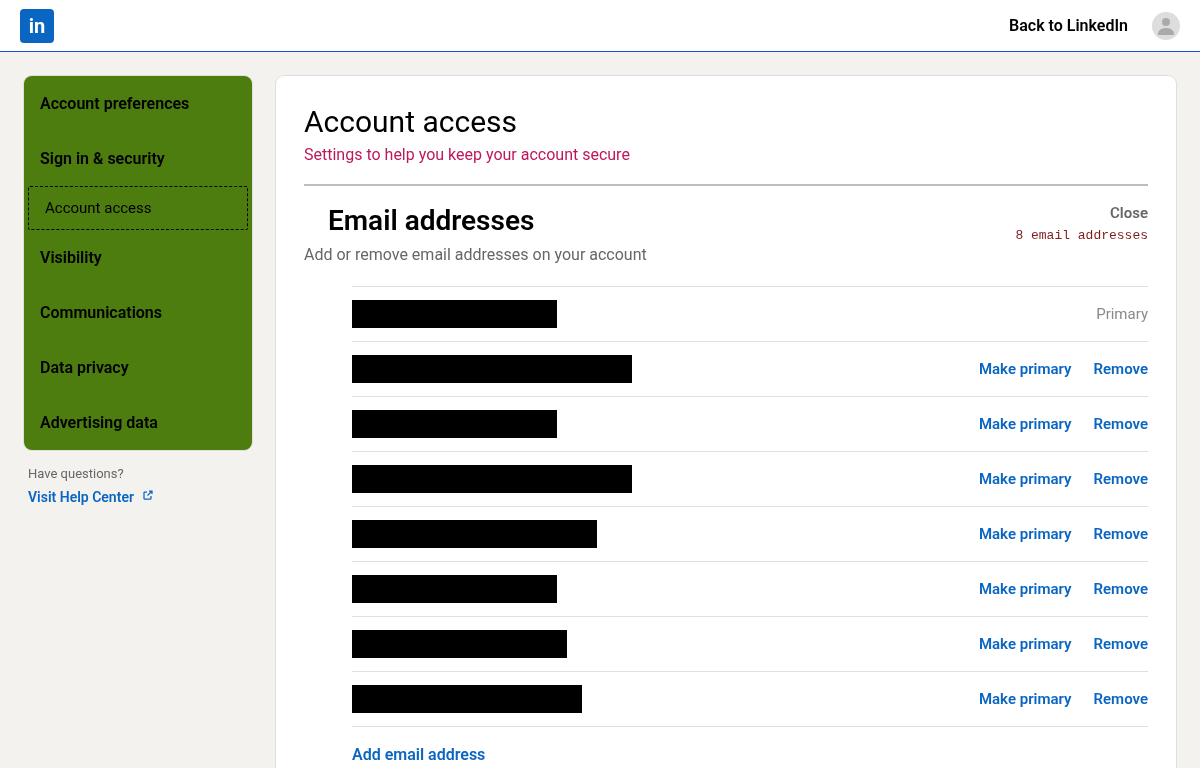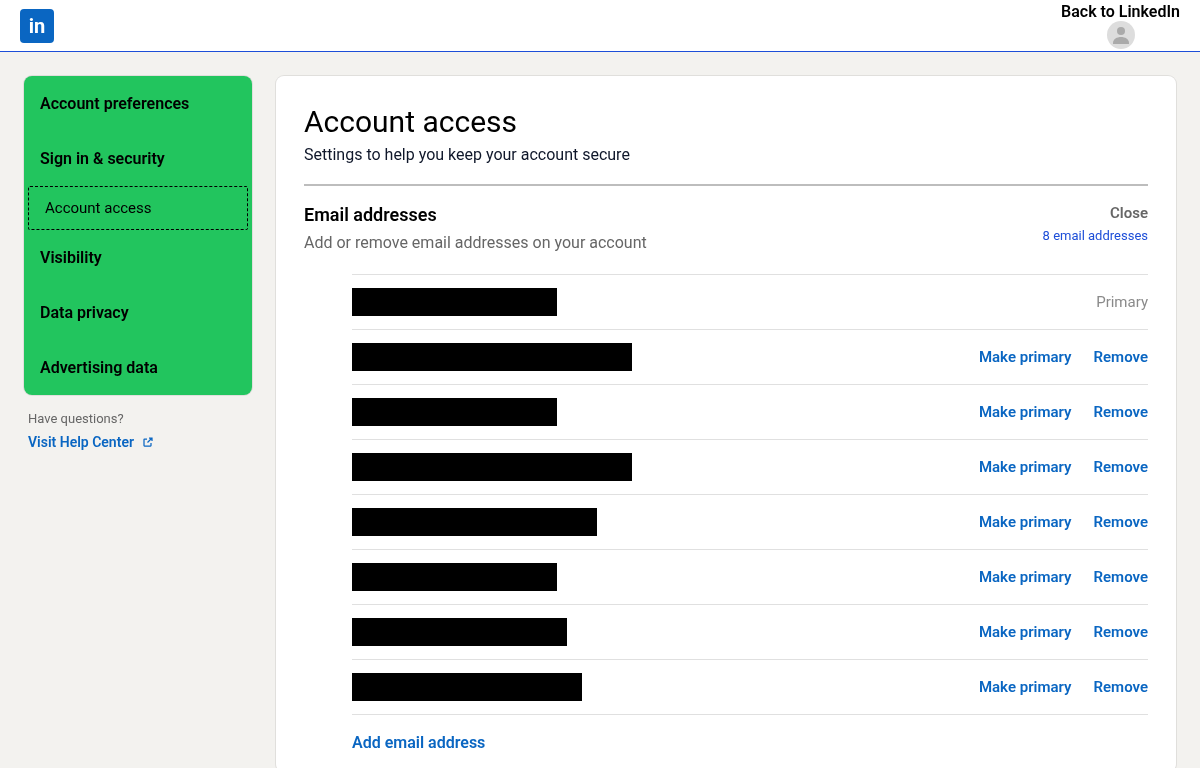--- a/index.html
+++ b/index.html
@@ -18,56 +18,56 @@
       border-bottom: 1px solid #1d4ed8;
       display: flex;
       align-items: center;
       justify-content: space-between;
       padding: 0 20px;
     }
     .logo {
       width: 34px; height: 34px; background: #0a66c2; border-radius: 4px;
       display:flex;align-items:center;justify-content:center;color:#fff;font-weight:700;font-size:20px;
     }
-    .topbar-right { display:flex; align-items:center; gap:0;flex-direction:column; }
+    .topbar-right { display:flex; align-items:center; gap:24px; }
     .back-link { font-weight:600; color:#000; font-size:16px; cursor:pointer; }
     .avatar { width:28px;height:28px;border-radius:50%;background:#ddd;display:flex;align-items:center;justify-content:center;overflow:hidden; }
 
     
     .wrap { display:flex; gap:24px; padding:24px; align-items:flex-start; }
     .sidebar-col { width:228px; flex-shrink:0; }
     .sidebar {
-      background:#22c55e; border-radius:8px; box-shadow:0 0 0 1px rgba(0,0,0,0.08);
+      background:#4d7c0f; border-radius:8px; box-shadow:0 0 0 1px rgba(0,0,0,0.08);
       overflow:hidden;
     }
     .side-item {
       padding:18px 16px; font-weight:600; font-size:16px; cursor:pointer;
     }
     .side-sub {
       padding:12px 16px; font-weight:400; font-size:15px; cursor:pointer;
       border:1px dashed #000; border-radius:2px; margin:0 4px;
     }
     .help-block { margin-top:16px; padding:0 4px; }
     .help-q { font-size:13px; color:#666; }
-    .help-link { font-size:14px; color:#0a66c2; font-weight:600; margin-top:8px; display:inline-flex; align-items:center; gap:8px; cursor:pointer; }
+    .help-link { font-size:14px; color:#0a66c2; font-weight:600; margin-top:8px; display:inline-flex; align-items:flex-start; gap:8px; cursor:pointer; }
 
     
     .main {
       flex:1; background:#fff; border-radius:8px; box-shadow:0 0 0 1px rgba(0,0,0,0.08);
       padding:28px 28px 20px 28px;
     }
     .page-title { font-size:30px; font-weight:400; }
-    .page-sub { font-size:16px; color:#0f172a; margin-top:6px; }
+    .page-sub { font-size:16px; color:#be185d; margin-top:6px; }
     .title-divider { border:none;border-top:2px solid #bdbdbd; margin-top:20px; }
 
     .section-head { display:flex; justify-content:space-between; align-items:flex-start; margin-top:18px; }
-    .section-title { font-size:18px; font-weight:600; }
+    .section-title { font-size:28px; font-weight:600;margin-left:24px; }
     .section-sub { font-size:16px; color:#666; margin-top:8px; }
     .close-link { font-size:15px; color:#666; font-weight:600; cursor:pointer; }
-    .count-label { font-size:13px; color:#1d4ed8; margin-top:6px; }
+    .count-label { font-size:13px; color:#7f1d1d; margin-top:6px;font-family:Liberation Mono, monospace; }
 
     .emails { margin-top:22px; padding-left:48px; }
     .emails-header { font-size:16px; margin-bottom:8px; }
     .row {
       display:flex; align-items:center; justify-content:space-between;
       border-top:1px solid #e0e0e0; padding:13px 0;
     }
     .redact { background:#000; height:28px; }
     .row-right { display:flex; align-items:flex-end; gap:22px; }
     .primary-label { color:#8a8a8a; font-size:15px; }
@@ -92,20 +92,21 @@
   </div>
 </div>
 
 <div class="wrap">
   <div class="sidebar-col">
     <div class="sidebar">
       <div class="side-item">Account preferences</div>
       <div class="side-item">Sign in &amp; security</div>
       <div class="side-sub">Account access</div>
       <div class="side-item">Visibility</div>
+      <div class="side-item">Communications</div>
       <div class="side-item">Data privacy</div>
       <div class="side-item">Advertising data</div>
     </div>
     <div class="help-block">
       <div class="help-q">Have questions?</div>
       <div class="help-link">
         <span>Visit Help Center</span>
         <svg class="ext-icon" viewBox="0 0 24 24" fill="none" stroke="#0a66c2" stroke-width="2.5">
             <path d="M14 4h6v6M20 4l-9 9M18 14v5a1 1 0 0 1-1 1H5a1 1 0 0 1-1-1V7a1 1 0 0 1 1-1h5"></path>
           </svg>

